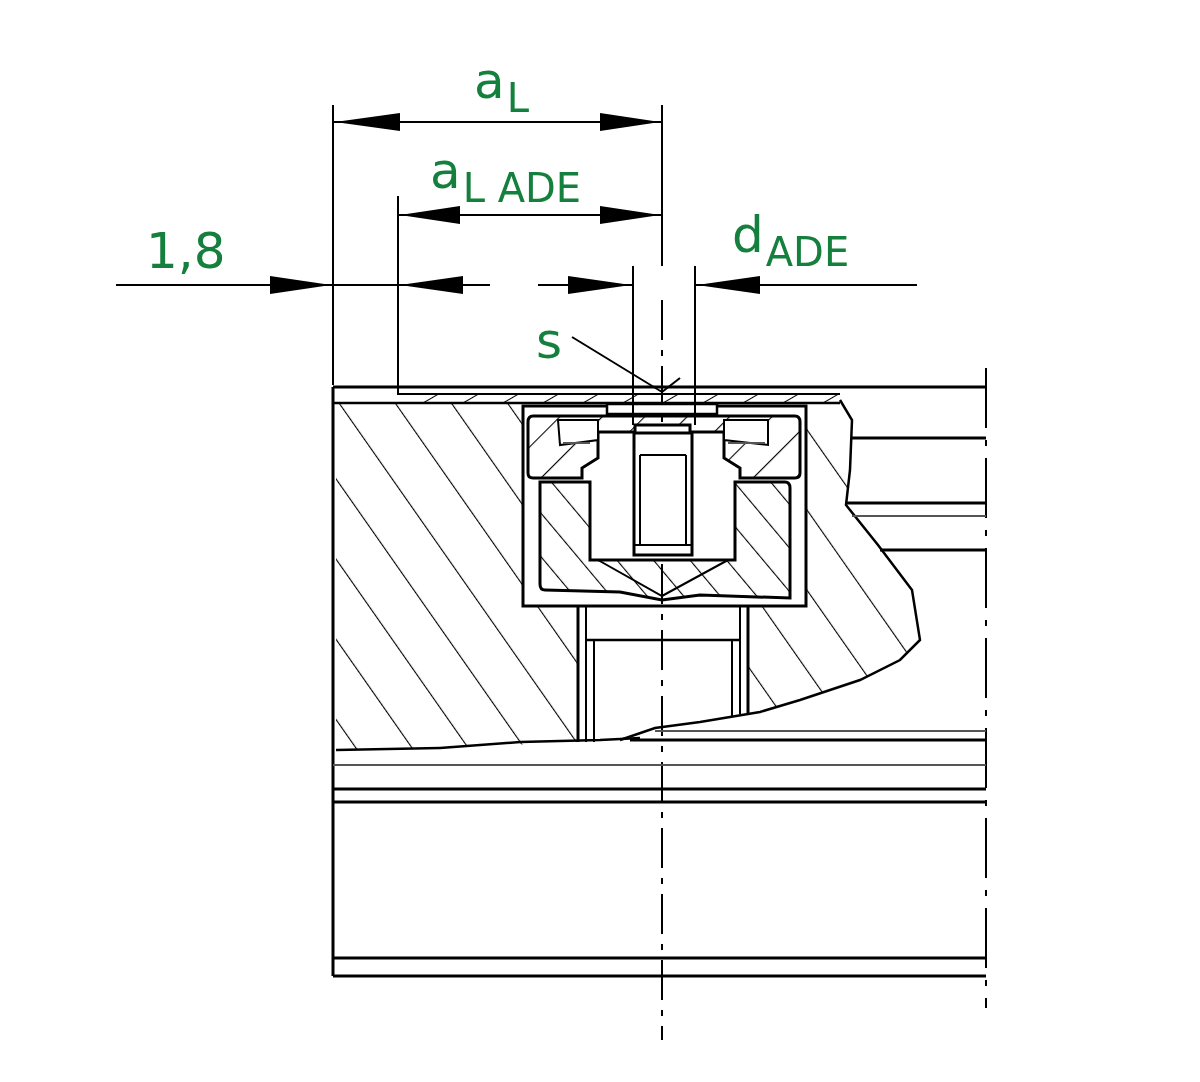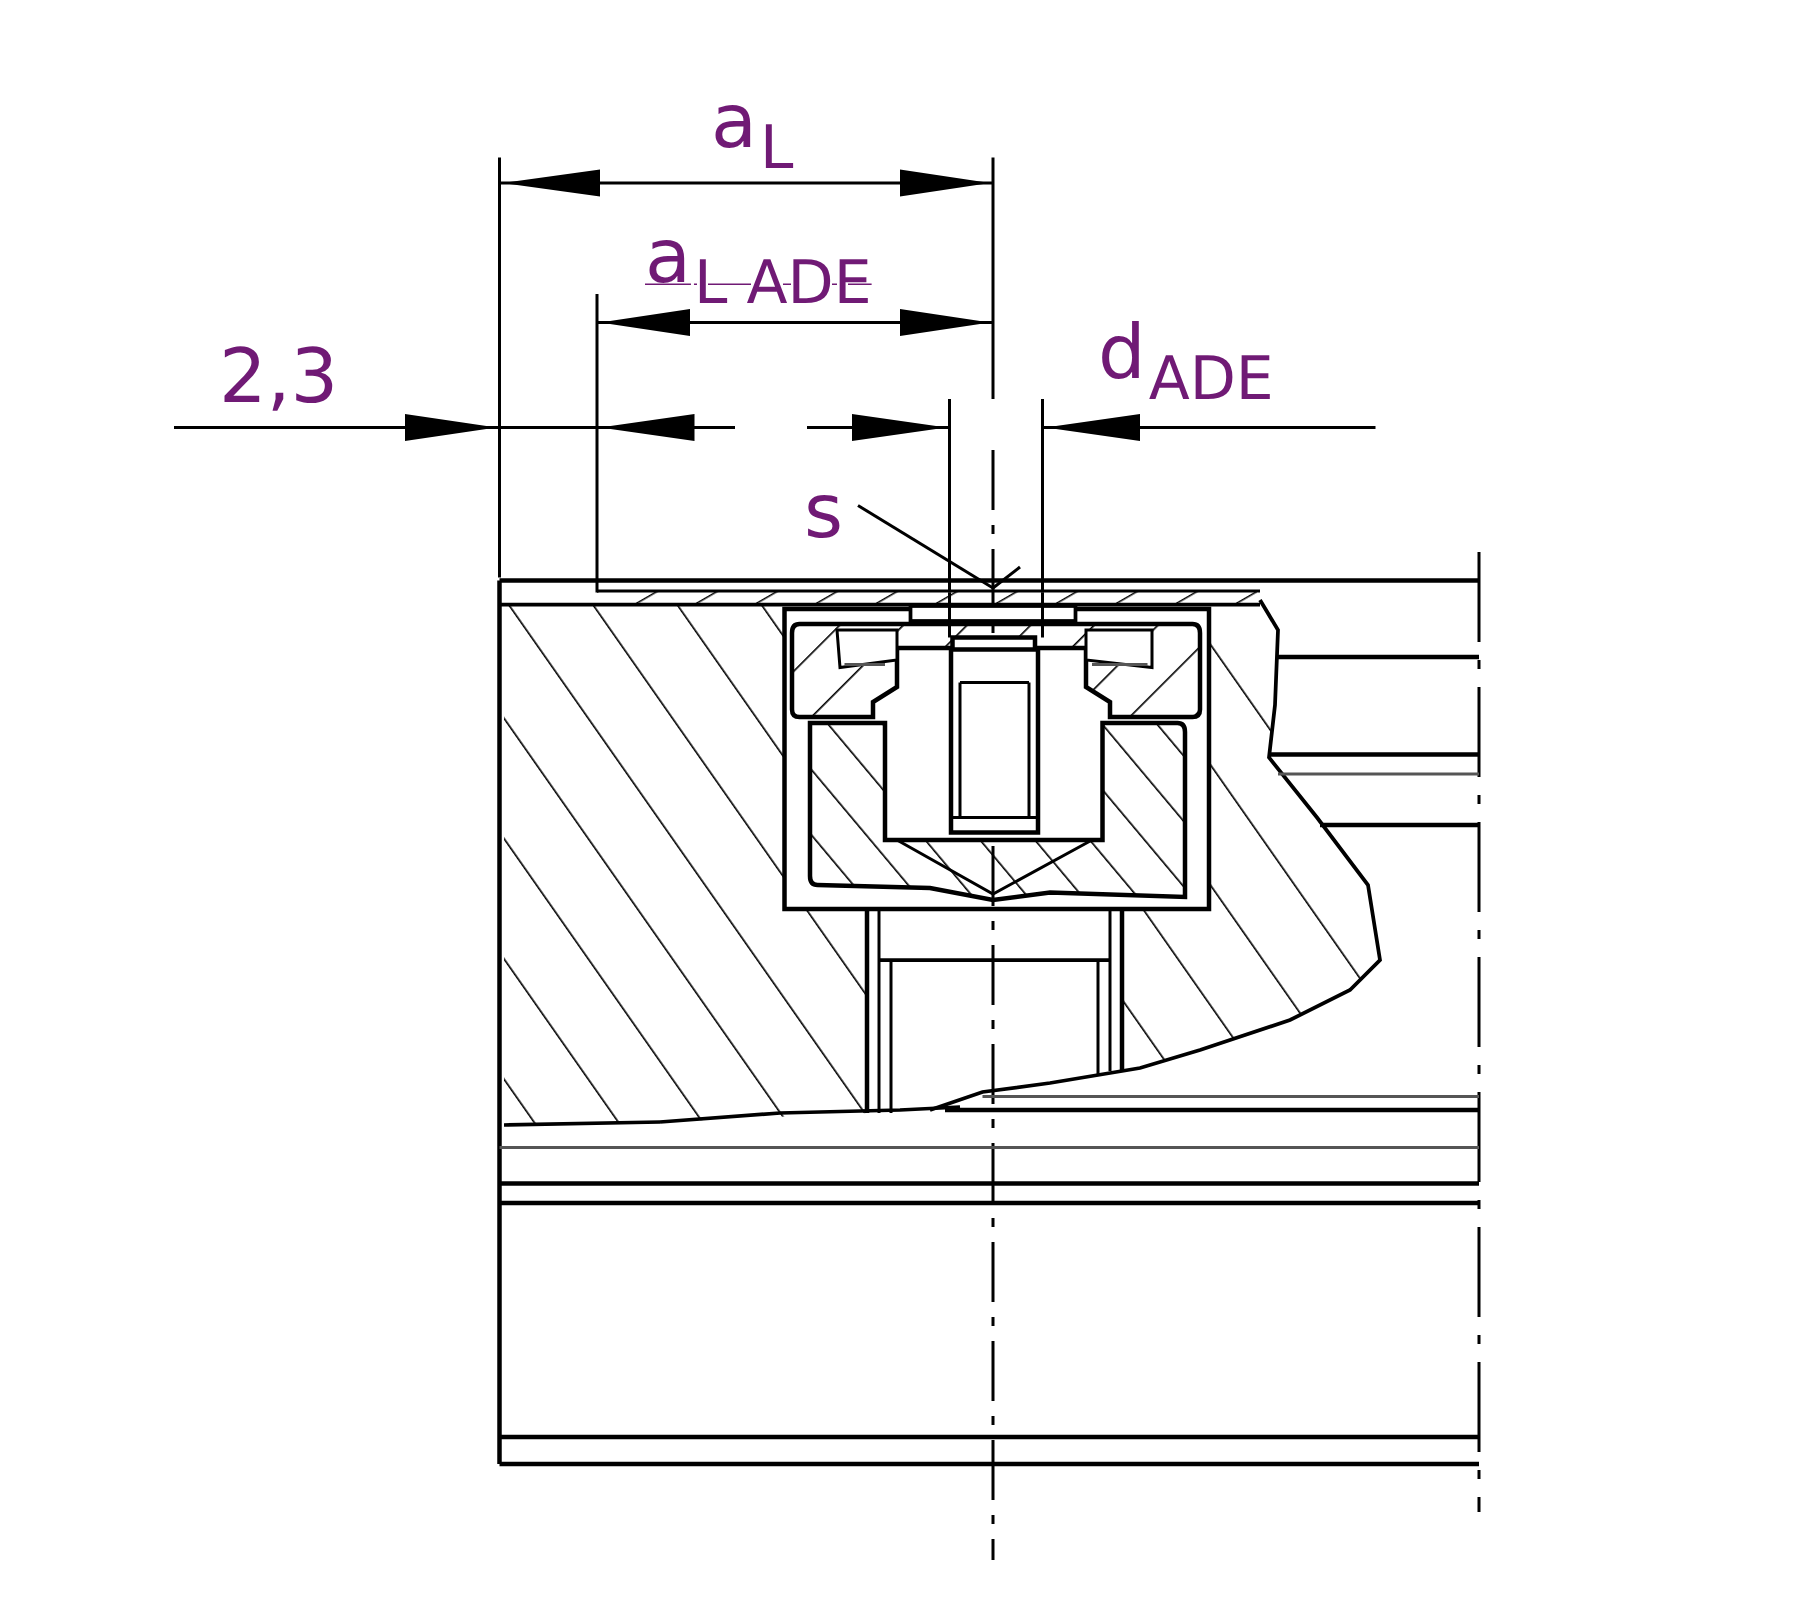--- a/index.html
+++ b/index.html
@@ -1,18 +1,18 @@
 <!DOCTYPE html>
 <html><head>
 <meta charset="utf-8">
 <style>
   html, body { margin: 0; padding: 0; background: #ffffff; }
   body { width: 1200px; height: 1082px; position: relative; overflow: hidden; font-family: "DejaVu Sans", sans-serif; }
   #drawing { position: absolute; left: 0; top: 0; width: 1200px; height: 1082px; }
-  .lbl { position: absolute; color: #701a75; font-family: "DejaVu Sans", sans-serif; line-height: 1; white-space: nowrap; }
+  .lbl { position: absolute; color: #15803d; font-family: "DejaVu Sans", sans-serif; line-height: 1; white-space: nowrap; }
   .lbl .main { font-size: 50px; }
   .lbl .sub { font-size: 40px; position: relative; top: 14px; margin-left: 2px; }
 </style>
 </head>
 <body>
 
 <svg id="drawing" viewBox="0 0 1200 1082" xmlns="http://www.w3.org/2000/svg">
   <defs>
     <pattern id="hatchL" patternUnits="userSpaceOnUse" width="46" height="46" patternTransform="rotate(-35)">
       <line x1="0" y1="0" x2="0" y2="46" stroke="#000" stroke-width="2.2"></line>
@@ -133,24 +133,24 @@
     <rect x="607" y="404" width="110" height="10" fill="#fff" stroke-width="2.5"></rect>
   </g>
 
   <line x1="633" y1="395" x2="633" y2="425" stroke="#000" stroke-width="2"></line>
   <line x1="695" y1="395" x2="695" y2="425" stroke="#000" stroke-width="2"></line>
 </svg>
 
 <div class="lbl" style="left:474px; top:56px;">
   <span class="main">a</span><span class="sub">L</span>
 </div>
-<div class="lbl" style="left:430px; top:146px;text-decoration:underline;">
+<div class="lbl" style="left:430px; top:146px;">
   <span class="main">a</span><span class="sub">L ADE</span>
 </div>
 <div class="lbl" style="left:732px; top:210px;">
   <span class="main">d</span><span class="sub">ADE</span>
 </div>
 <div class="lbl" style="left:146px; top:226px;">
-  <span class="main">2,3</span>
+  <span class="main">1,8</span>
 </div>
 <div class="lbl" style="left:536px; top:316px;">
   <span class="main">s</span>
 </div>
 
 </body></html>

